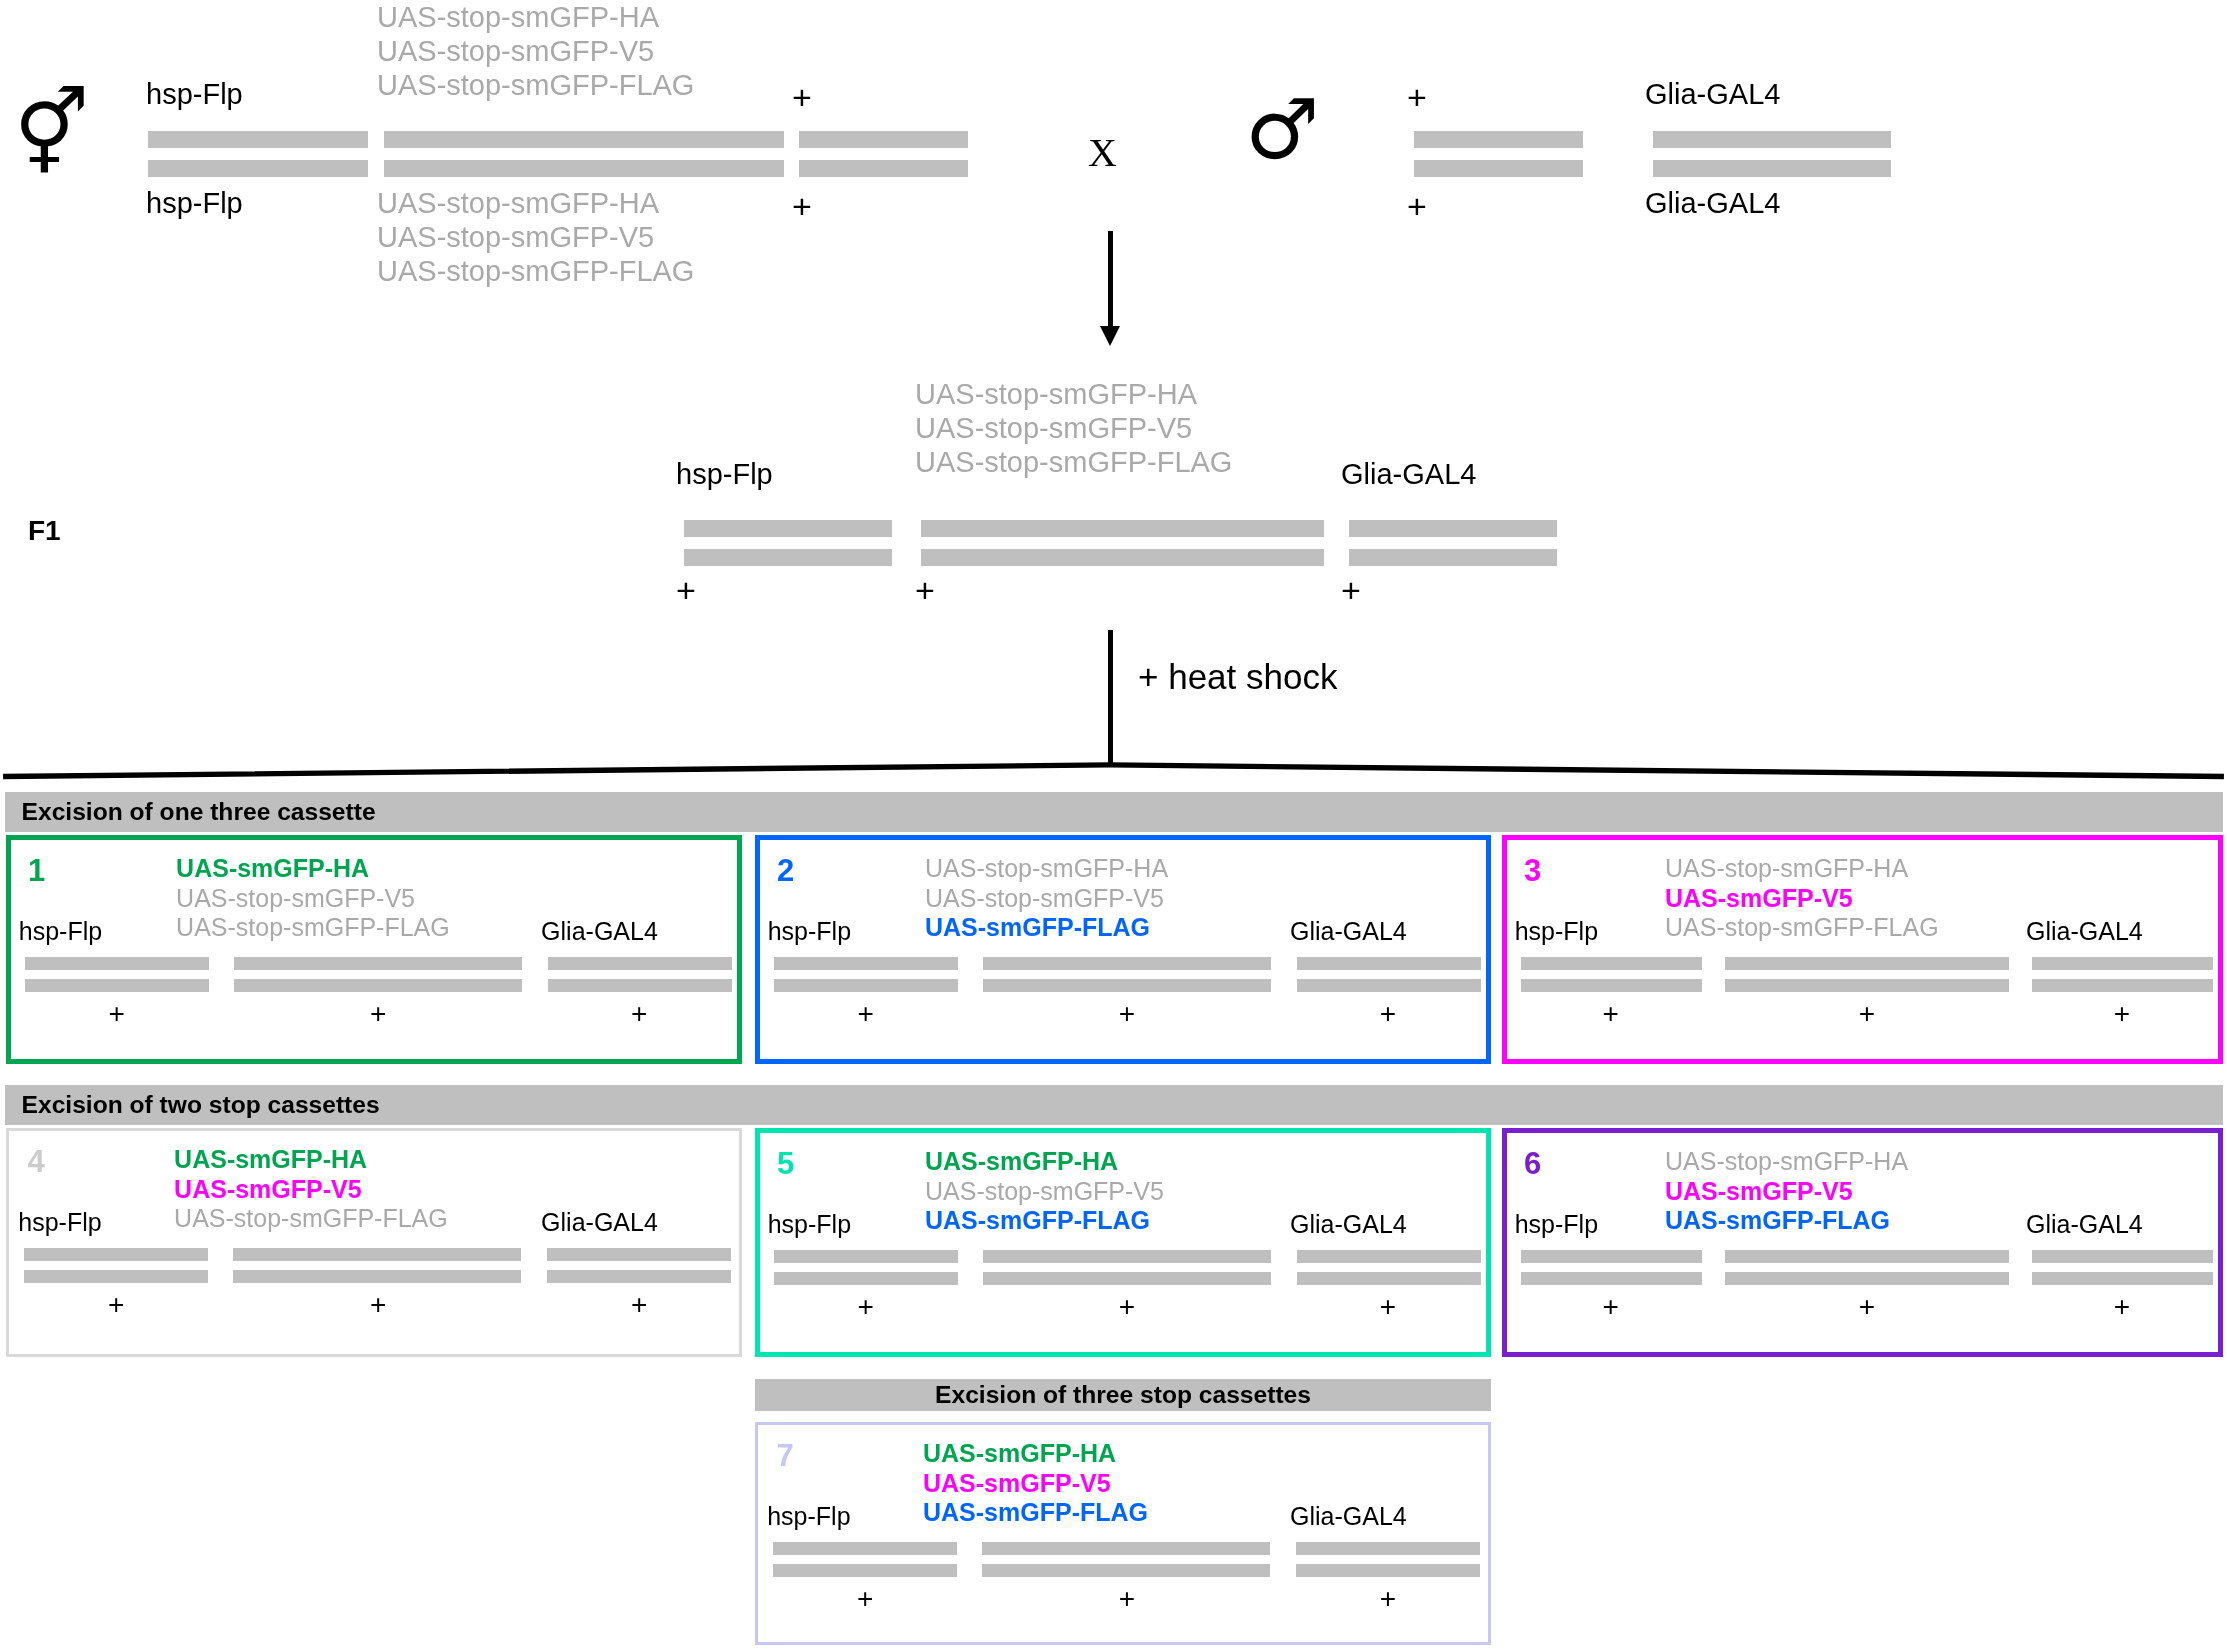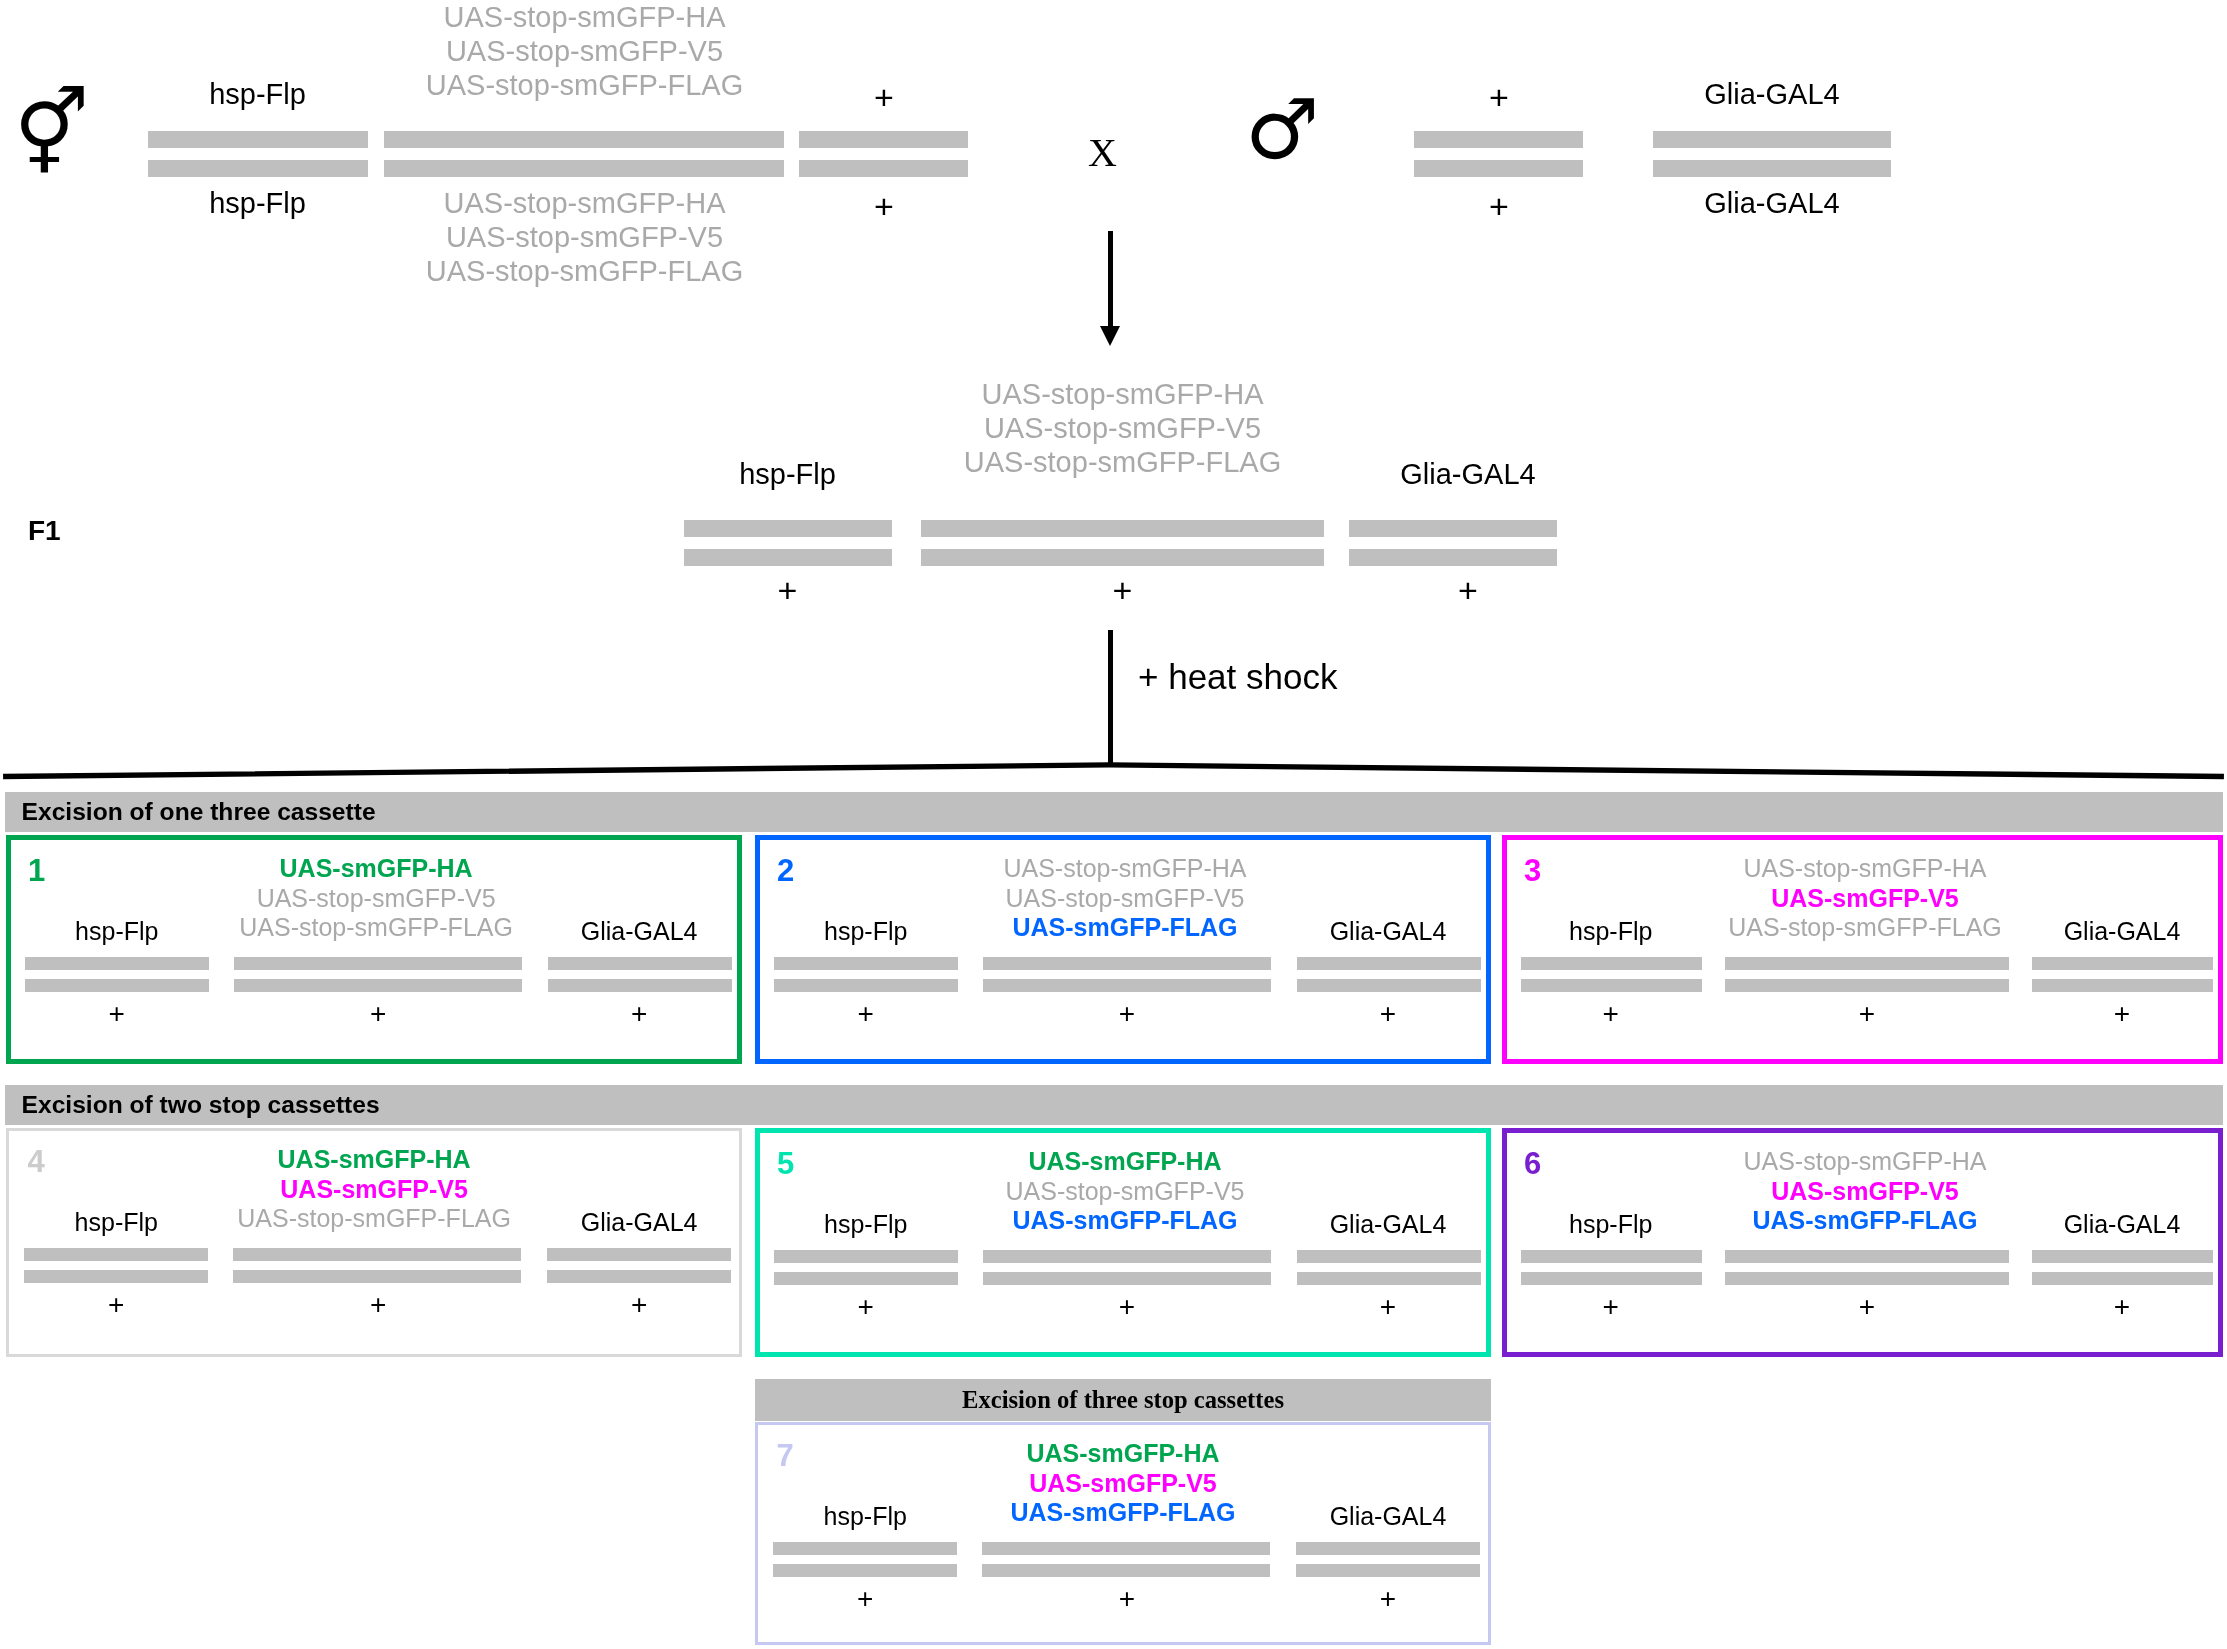--- a/index.html
+++ b/index.html
@@ -6,21 +6,21 @@
   body{
     width:2227px;height:1649px;position:relative;overflow:hidden;
     font-family:"Liberation Sans","DejaVu Sans",sans-serif;
     color:#000;
   }
   
   .chrom{position:absolute;}
   .chrom .bar{background:#bfbfbf;height:17px;width:100%;}
   .chrom .bar.b2{margin-top:12.3px;}
   
-  .lbl{position:absolute;text-align:center;white-space:nowrap;line-height:1.18;}
+  .lbl{position:absolute;white-space:nowrap;line-height:1.18;}
   .grey{color:#a9a9a9;}
   .blk{color:#000000;}
   .plus{position:absolute;text-align:center;white-space:nowrap;}
   
   .sym{position:absolute;font-size:83px;line-height:1;color:#000;font-family:"DejaVu Sans",sans-serif;}
   
   .crossx{position:absolute;font-size:40px;color:#000;font-family:"Liberation Serif",serif;}
   
   .arrowline{position:absolute;background:#000;}
   .arrowhead{position:absolute;width:0;height:0;
@@ -285,21 +285,21 @@
   </div>
   <div class="chrom" style="left:525px;top:117px;width:181px;">
     <div class="bar" style="height:13px;"></div>
     <div class="bar b2" style="height:13px;margin-top:9.2px;"></div>
   </div>
   <div class="plus blk" style="left:7.7px;top:158px;width:192px;font-size:28px;">+</div>
   <div class="plus blk" style="left:264px;top:158px;width:192px;font-size:28px;">+</div>
   <div class="plus blk" style="left:519px;top:158px;width:192px;font-size:28px;">+</div>
 </div>
 
-<div class="secbar center" style="left:755px;top:1379px;width:736px;height:42px;font-family:Liberation Serif, serif;">
+<div class="secbar center" style="left:755px;top:1379px;width:736px;height:32px;">
   <span>Excision  of three stop cassettes</span>
 </div>
 
 <div class="panel" style="left:755px;top:1422px;width:736px;height:223px;border:3.8px solid #c5c8f0;">
   <div class="pnum" style="left:18.4px;top:15.4px;color:#c5c8f0;">7</div>
   <div class="lbl" style="left:165px;top:14px;width:400px;font-size:25px;">
     <div style="color:#00a550;font-weight:bold;">UAS-smGFP-HA</div>
     <div style="color:#ff00ff;font-weight:bold;">UAS-smGFP-V5</div>
     <div style="color:#0066ff;font-weight:bold;">UAS-smGFP-FLAG</div>
   </div>

